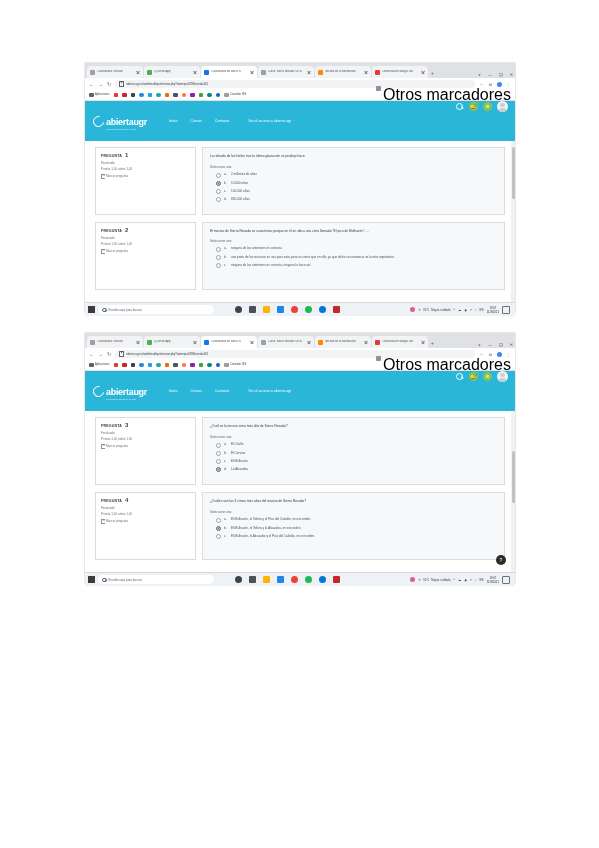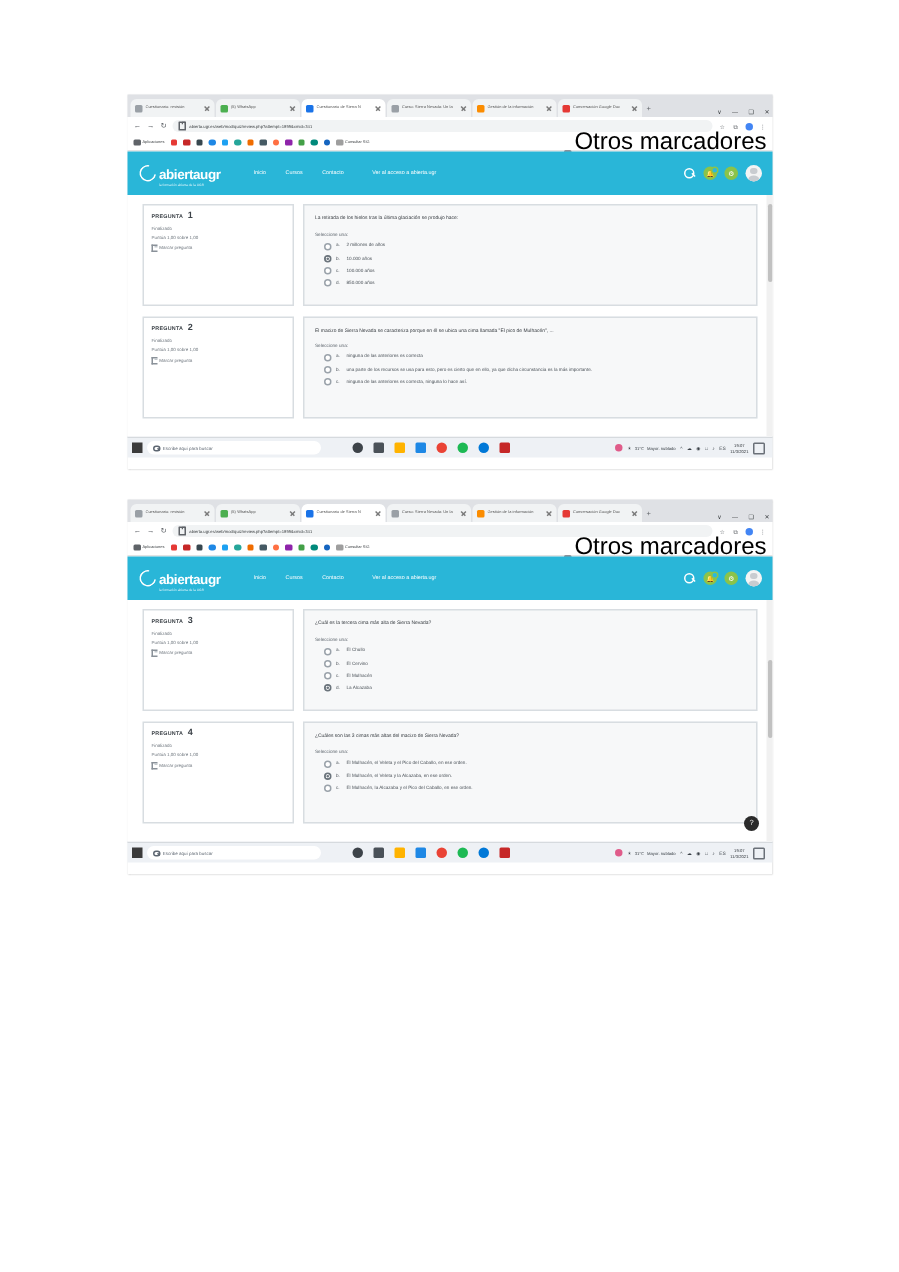--- a/index.html
+++ b/index.html
@@ -43,24 +43,24 @@
   .omni-r{display:flex;align-items:center;gap:4px;}
   .omni-r i{display:block;width:5px;height:5px;font-style:normal;font-size:4px;color:#5f6368;line-height:5px;text-align:center;}
   .ava-sm{width:5px;height:5px;border-radius:50%;background:#4285f4;}
 
   
   .bmbar{height:10px;background:#ffffff;display:flex;align-items:center;gap:4px;padding:0 4px;
          border-bottom:.5px solid #e3e3e3;}
   .bmitem{display:flex;align-items:center;gap:1.5px;}
   .bmitem .sq{width:4.5px;height:4.5px;border-radius:1px;}
   .bmitem .lb{font-size:2.6px;color:#3c4043;white-space:nowrap;line-height:4px;}
-  .bm-right{margin-left:auto;display:flex;align-items:flex-end;gap:2px;}
-
-  
-  .sitehead{height:29px;background:#29b6d8;display:flex;align-items:center;padding:0 8px;position:relative;}
+  .bm-right{margin-left:auto;display:flex;align-items:flex-start;gap:2px;}
+
+  
+  .sitehead{height:40px;background:#29b6d8;display:flex;padding:0 8px;position:relative;}
   .brand{display:flex;align-items:center;gap:2px;}
   .brand .swirl{width:9px;height:9px;border-radius:50%;border:1.6px solid #ffffff;border-right-color:transparent;
                 transform:rotate(-35deg);}
   .brand .bt{font-size:9px;font-weight:bold;color:#ffffff;letter-spacing:-.3px;line-height:9px;}
   .brand .sub{font-size:2.2px;color:#d9f3fa;line-height:3px;margin-top:-1px;}
   .navlinks{display:flex;align-items:center;gap:13px;margin-left:22px;}
   .navlinks a{font-size:3.6px;color:#ffffff;text-decoration:none;white-space:nowrap;line-height:5px;}
   .navlinks a.wide{margin-left:6px;}
   .head-r{position:absolute;right:7px;display:flex;align-items:center;gap:5px;}
   .hico{width:9px;height:9px;border-radius:50%;background:#8bc34a;position:relative;

